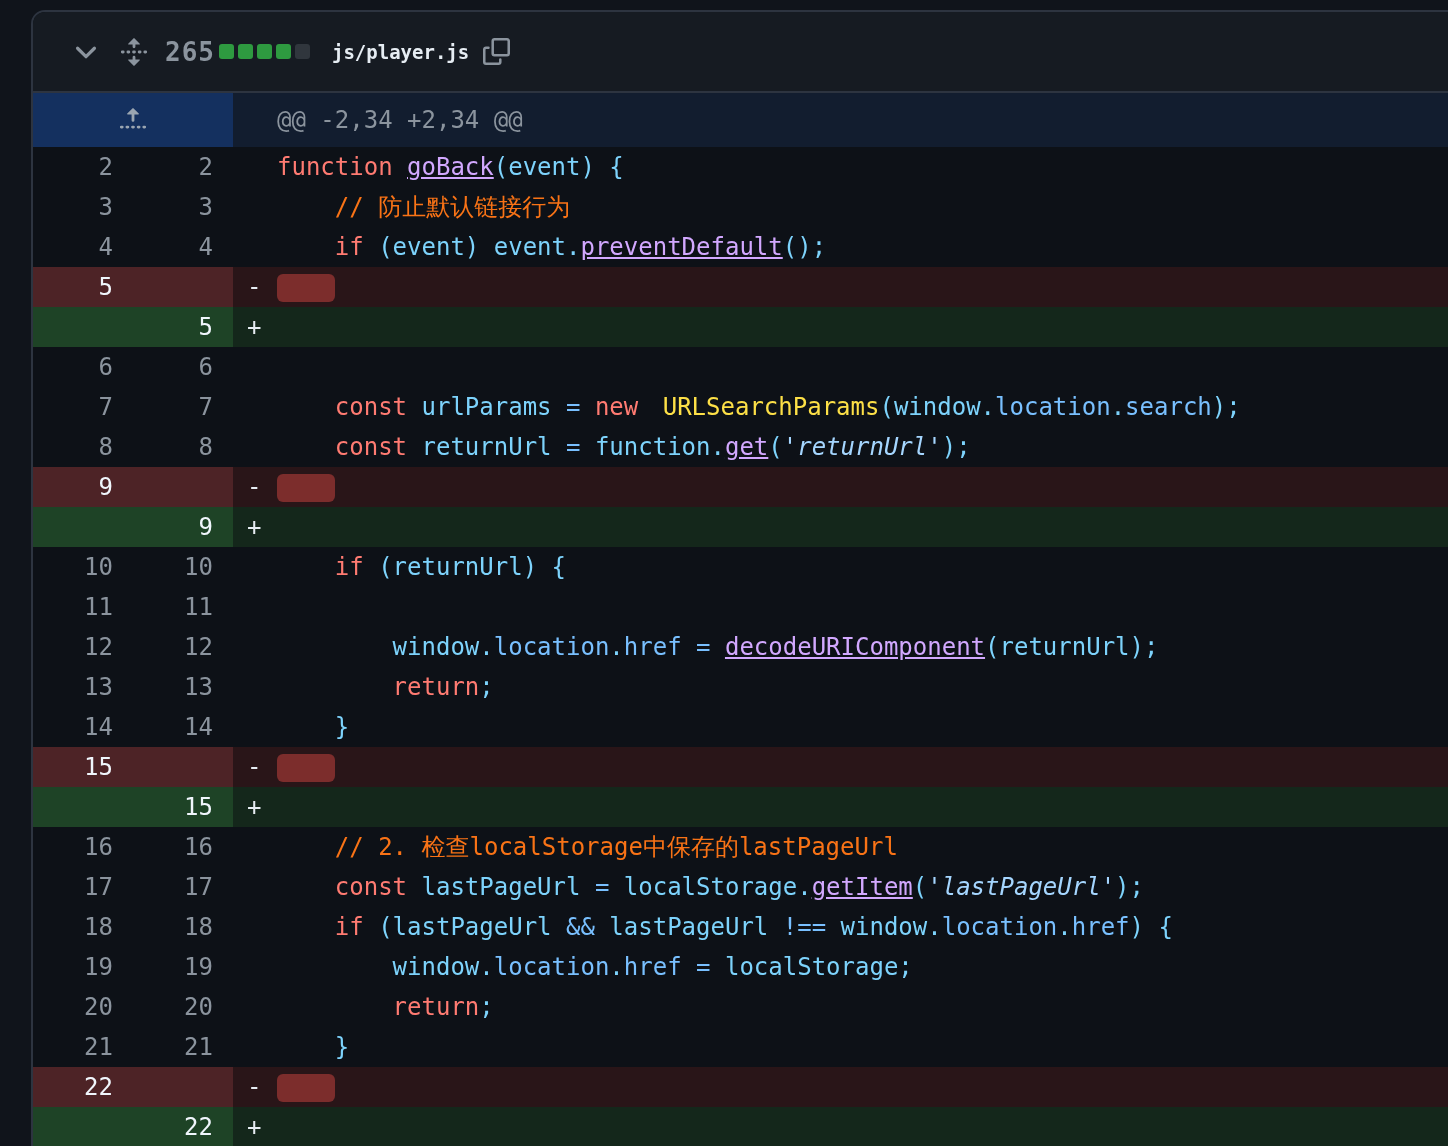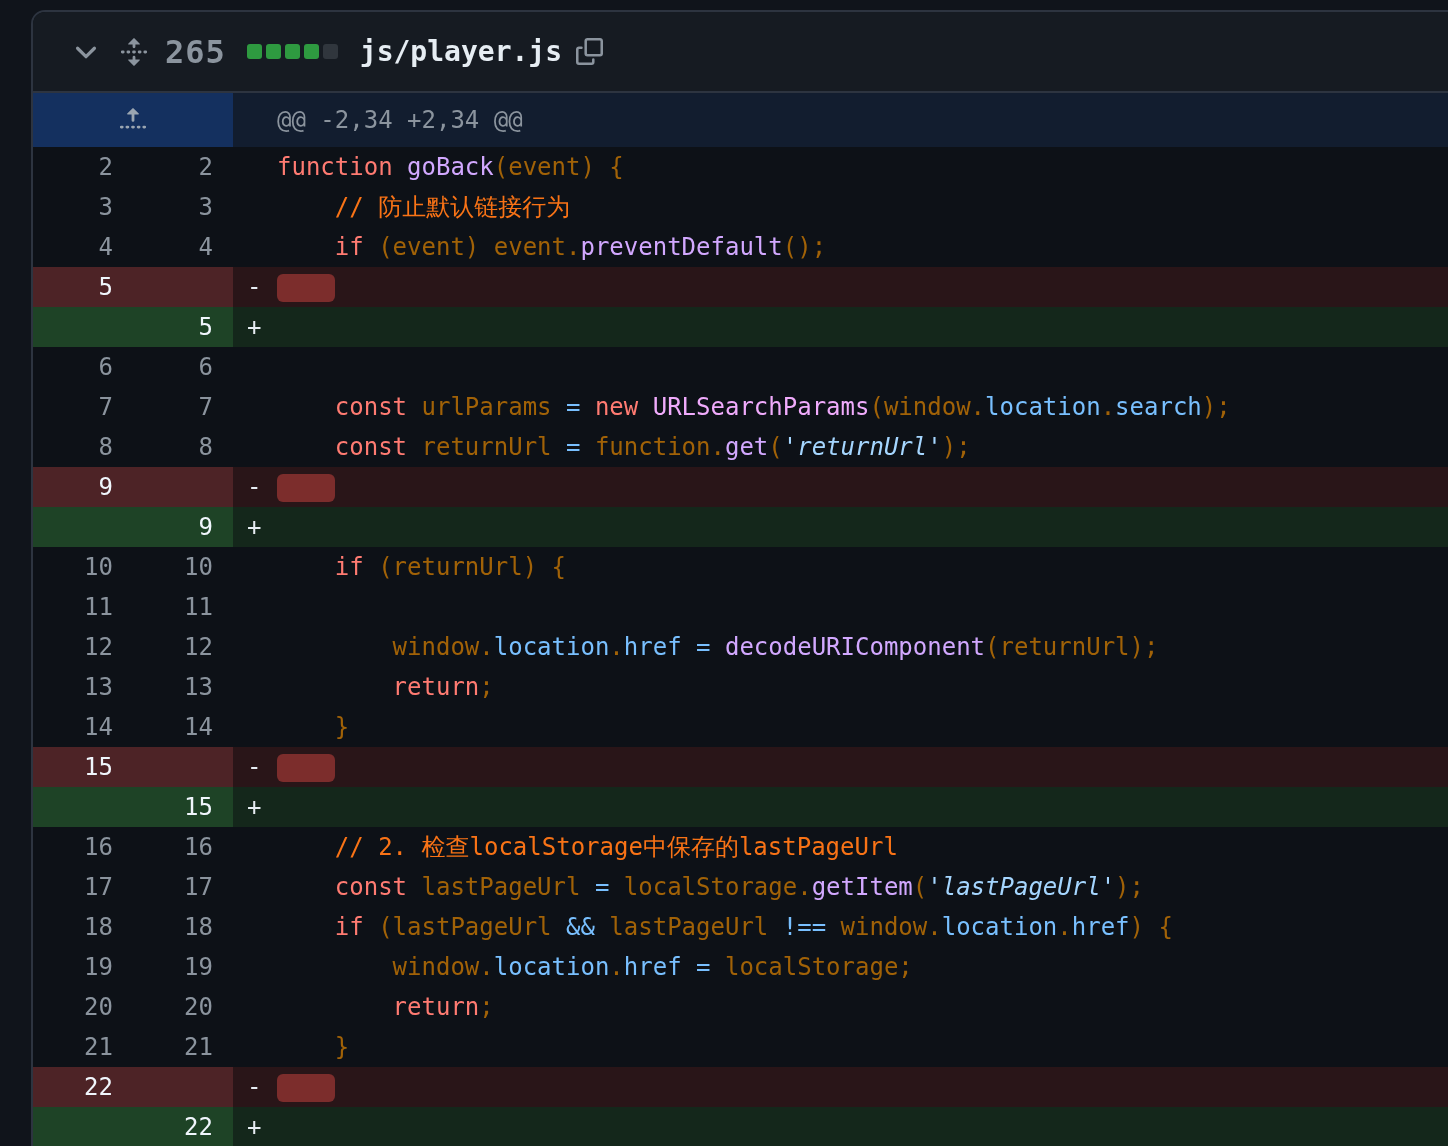--- a/index.html
+++ b/index.html
@@ -27,32 +27,32 @@
     padding-left:38px;
   }
   .icon-btn {
     background:none; border:none; padding:0; margin:0;
     display:flex; align-items:center; justify-content:center;
     cursor:pointer;
   }
   .chev { margin-right:18px; }
   .unfold { margin-right:16px; }
   .changes-count {
-    font-size:32px; font-weight:bold; color:#8b949e;
-    margin-right:21px; letter-spacing:1px;
+    font-size:26px; font-weight:bold; color:#8b949e;
+    margin-right:4px; letter-spacing:1px;
   }
   .diffstat { display:flex; align-items:center; margin-right:18px; }
   .diffstat span {
     width:15px; height:15px; border-radius:3px; margin-right:4px;
     display:inline-block;
   }
   .diffstat span.add-sq { background:#2e9a40; }
   .diffstat span.neutral-sq { background:#30363d; }
   .file-name {
-    font-size:28px; font-weight:bold; color:#e6edf3;
+    font-size:19px; font-weight:bold; color:#e6edf3;
     margin-right:14px;
   }
   
   .diff { font-size:24px; color:#e6edf3; }
   .row { display:flex; height:40px; line-height:40px; }
   .row .num {
     flex:none; width:100px;
     text-align:right; padding-right:20px;
     color:#8b949e;
   }
@@ -75,27 +75,27 @@
   .row.del .code { background:#291518; }
   .row.add .num { background:#1e4326; color:#f0f6fc; }
   .row.add .code { background:#14271b; }
   .ws {
     background:#7c2d2c; border-radius:6px;
     display:inline-block; height:28px; line-height:28px;
     vertical-align:middle; white-space:pre;
   }
   
   .k  { color:#ff7b72; }
-  .f  { color:#d2a8ff; }
-  .cl { color:#f0abfc; }
+  .f  { color:#d2a8ff;text-decoration:underline; }
+  .cl { color:#fde047;margin-left:10px; }
   .p  { color:#79c0ff; }
   .o  { color:#79c0ff; }
   .s  { color:#a5d6ff;font-style:italic; }
   .cm { color:#f97316;text-align:center; }
-  .pl { color:#a16207;margin-top:28px; }
+  .pl { color:#7dd3fc;margin-top:28px; }
 </style>
 </head>
 <body>
 
 <section class="file-card">
   <header class="file-header">
     <button class="icon-btn chev">
       <span style="display:flex">
         <svg width="30" height="30" viewBox="0 0 16 16">
             <path d="M3.5 6l4.5 4.5L12.5 6" stroke="#8b949e" stroke-width="1.7" fill="none" stroke-linecap="round" stroke-linejoin="round"></path>

